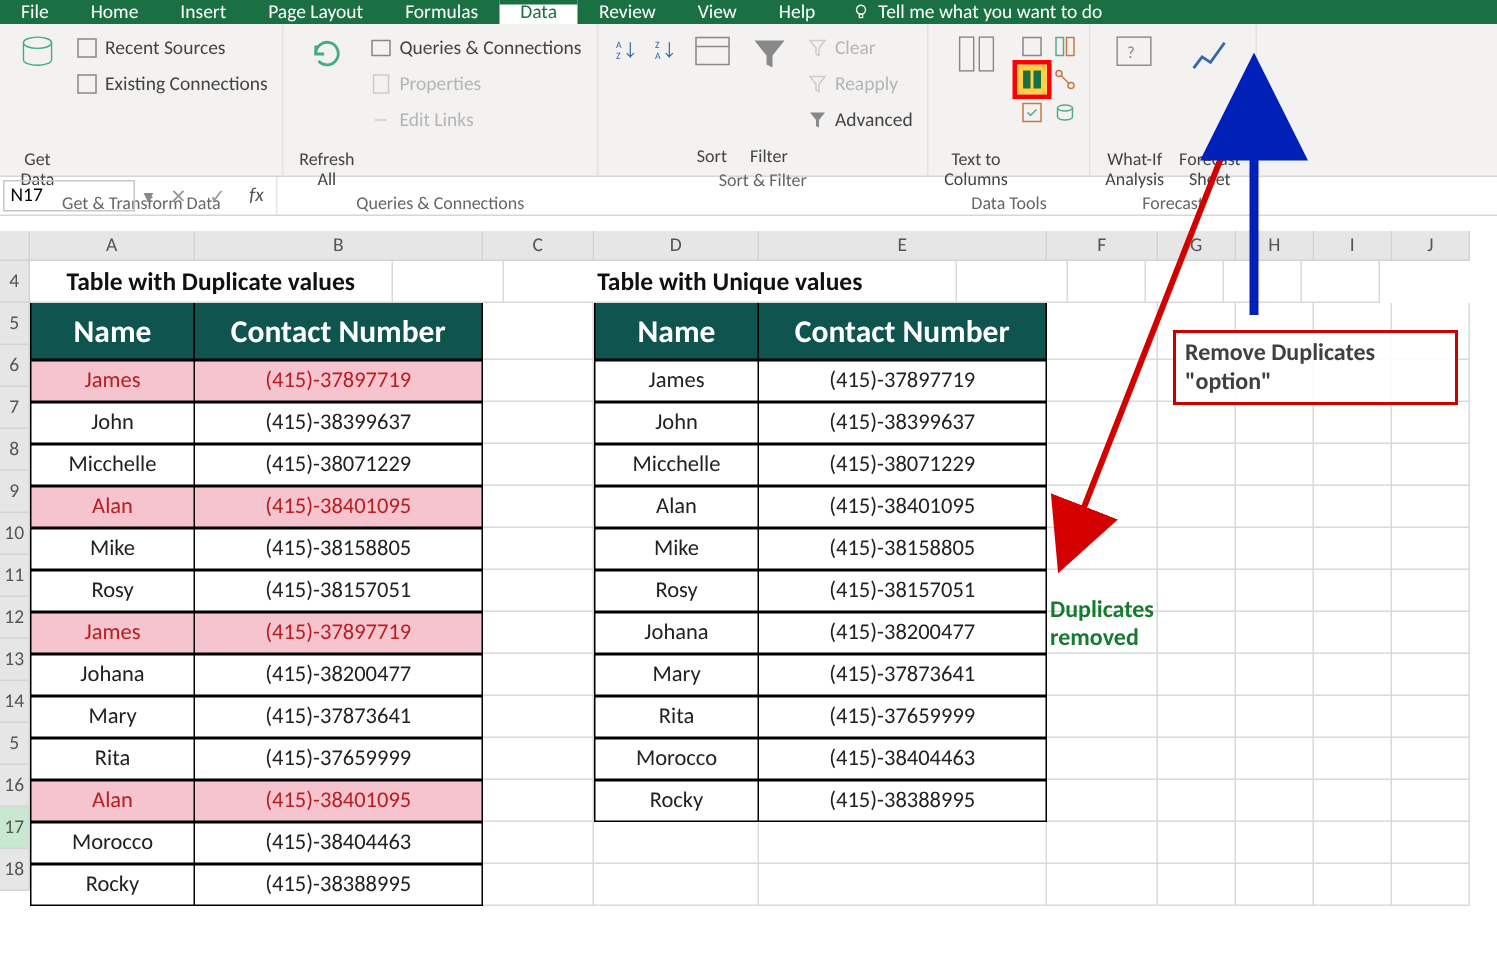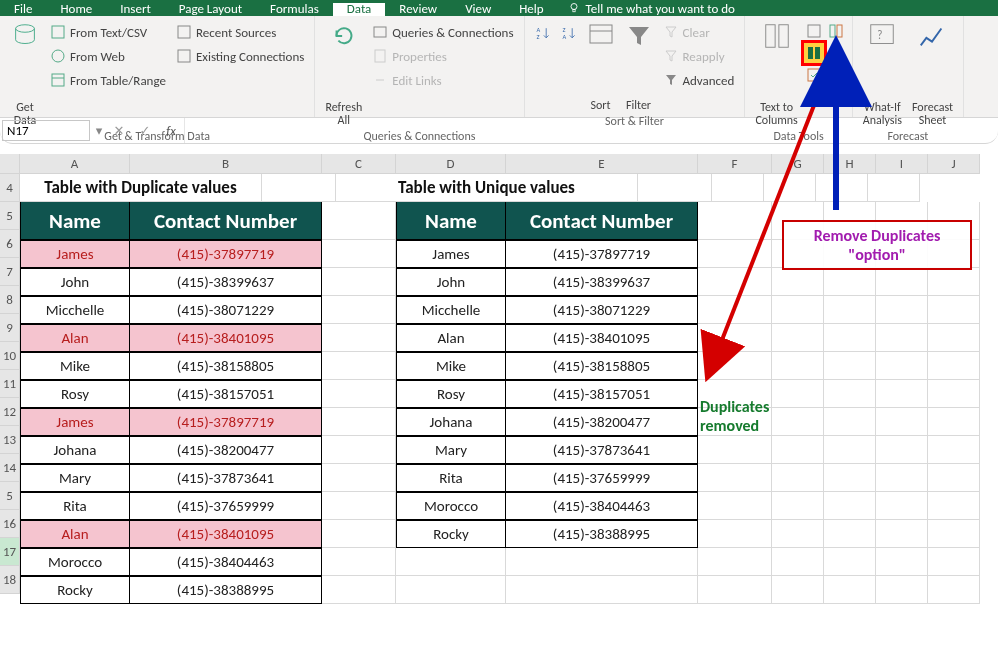--- a/index.html
+++ b/index.html
@@ -23,21 +23,21 @@
 .vbtn { display: flex; flex-direction: column; align-items: center; justify-content: flex-end; padding: 2px 4px; font-size: 12px; color: #444; cursor: pointer; gap: 2px; }
 .vbtn .vlabel { text-align: center; line-height: 1.1; margin-top: 48px; }
 .ico { width: 16px; height: 16px; display: inline-block; }
 .ico-lg { width: 28px; height: 28px; }
 .ico-xl { width: 30px; height: 30px; }
 .col { display: flex; flex-direction: column; gap: 4px; }
 .hl-btn { position: relative; }
 .hl-btn::after { content: ""; position: absolute; inset: -3px; border: 3px solid #ff0000; pointer-events: none; }
 
 
-.fxbar { height: 26px; display: flex; align-items: stretch; border-bottom: 1px solid #d6d6d6; background: #fff; border-radius: 13px; }
+.fxbar { height: 26px; display: flex; align-items: stretch; border-bottom: 1px solid #d6d6d6; background: #fff; }
 .namebox { width: 88px; border: 1px solid #c7c7c7; margin: 2px; display: flex; align-items: center; padding: 0 4px; font-size: 13px; }
 .namebox-dd { margin: 2px 0; width: 14px; display: flex; align-items: center; justify-content: center; color: #888; }
 .fxbtn { width: 26px; display: flex; align-items: center; justify-content: center; color: #999; }
 .fxbtn.fx { font-style: italic; color: #555; }
 .fxinput { flex: 1; border-left: 1px solid #e6e6e6; }
 
 
 .grid { position: absolute; left: 0; right: 0; top: 154px; bottom: 0; }
 .corner { position: absolute; left: 0; top: 0; width: 20px; height: 20px; background: #e6e6e6; border-right: 1px solid #d4d4d4; border-bottom: 1px solid #d4d4d4; }
 .colhdrs { position: absolute; left: 20px; top: 0; right: 0; height: 20px; display: flex; }
@@ -50,21 +50,21 @@
 .cell { border-right: 1px solid #d9d9d9; border-bottom: 1px solid #d9d9d9; display: flex; align-items: center; justify-content: center; font-size: 15px; color: #222; }
 
 
 .title { font-weight: bold; font-size: 17px; color: #111; }
 .th { background: #10544f; color: #fff; font-weight: bold; font-size: 21px; border-right: 1px solid #000 !important; border-bottom: 1px solid #000 !important; }
 .tb { border-right: 1px solid #000 !important; border-bottom: 1px solid #000 !important; border-top: 1px solid #000 !important; }
 .tbl, .tbr { border-left: 1px solid #000 !important; }
 .dup { background: #f5c4cf; color: #b71e1e; }
 
 
-.annot-box { position: absolute; border: 2px solid #c80000; background: rgba(255,255,255,0.9); color: #a21caf; font-weight: bold; font-size: 16px; text-align: center; padding: 4px 6px; }
+.annot-box { position: absolute; border: 2px solid #c80000; background: rgba(255,255,255,0.9); color: #404040; font-weight: bold; font-size: 16px; text-align: left; padding: 4px 6px; }
 .annot-text { position: absolute; color: #167b2e; font-size: 16px; font-weight: bold; }
 .svg-annot { position: absolute; pointer-events: none; }
 
 
 .wA { width: 110px; } .wB { width: 192px; } .wC { width: 74px; } .wD { width: 110px; } .wE { width: 192px; }
 .wF { width: 74px; } .wG { width: 52px; } .wH { width: 52px; } .wI { width: 52px; } .wJ { width: 52px; }
 </style>
 </head>
 <body>
 
@@ -92,41 +92,20 @@
 <div class="ribbon">
 
   <div class="group">
     <div class="group-body">
       <div class="vbtn">
         <svg class="ico-xl" viewBox="0 0 32 32">
             <ellipse cx="16" cy="8" rx="10" ry="4" fill="none" stroke="#4a8"></ellipse>
             <path d="M6 8v12a10 4 0 0 0 20 0V8" fill="none" stroke="#4a8"></path>
           </svg>
         <div class="vlabel">Get<br>Data</div>
-      </div>
-      <div class="col" style="padding-top:3px">
-        <div class="rbtn">
-            <svg class="ico" viewBox="0 0 16 16">
-              <rect x="2" y="2" width="12" height="12" fill="none" stroke="#5a8"></rect>
-            </svg>
-            <span>From Text/CSV</span>
-          </div>
-        <div class="rbtn">
-            <svg class="ico" viewBox="0 0 16 16">
-              <circle cx="8" cy="8" r="6" fill="none" stroke="#5a8"></circle>
-            </svg>
-            <span>From Web</span>
-          </div>
-        <div class="rbtn">
-            <svg class="ico" viewBox="0 0 16 16">
-              <rect x="2" y="2" width="12" height="12" fill="none" stroke="#5a8"></rect>
-              <line x1="2" y1="6" x2="14" y2="6" stroke="#5a8"></line>
-            </svg>
-            <span>From Table/Range</span>
-          </div>
       </div>
       <div class="col" style="padding-top:3px">
         <div class="rbtn">
             <svg class="ico" viewBox="0 0 16 16">
               <rect x="2" y="2" width="12" height="12" fill="none" stroke="#888"></rect>
             </svg>
             <span>Recent Sources</span>
           </div>
         <div class="rbtn">
             <svg class="ico" viewBox="0 0 16 16">

